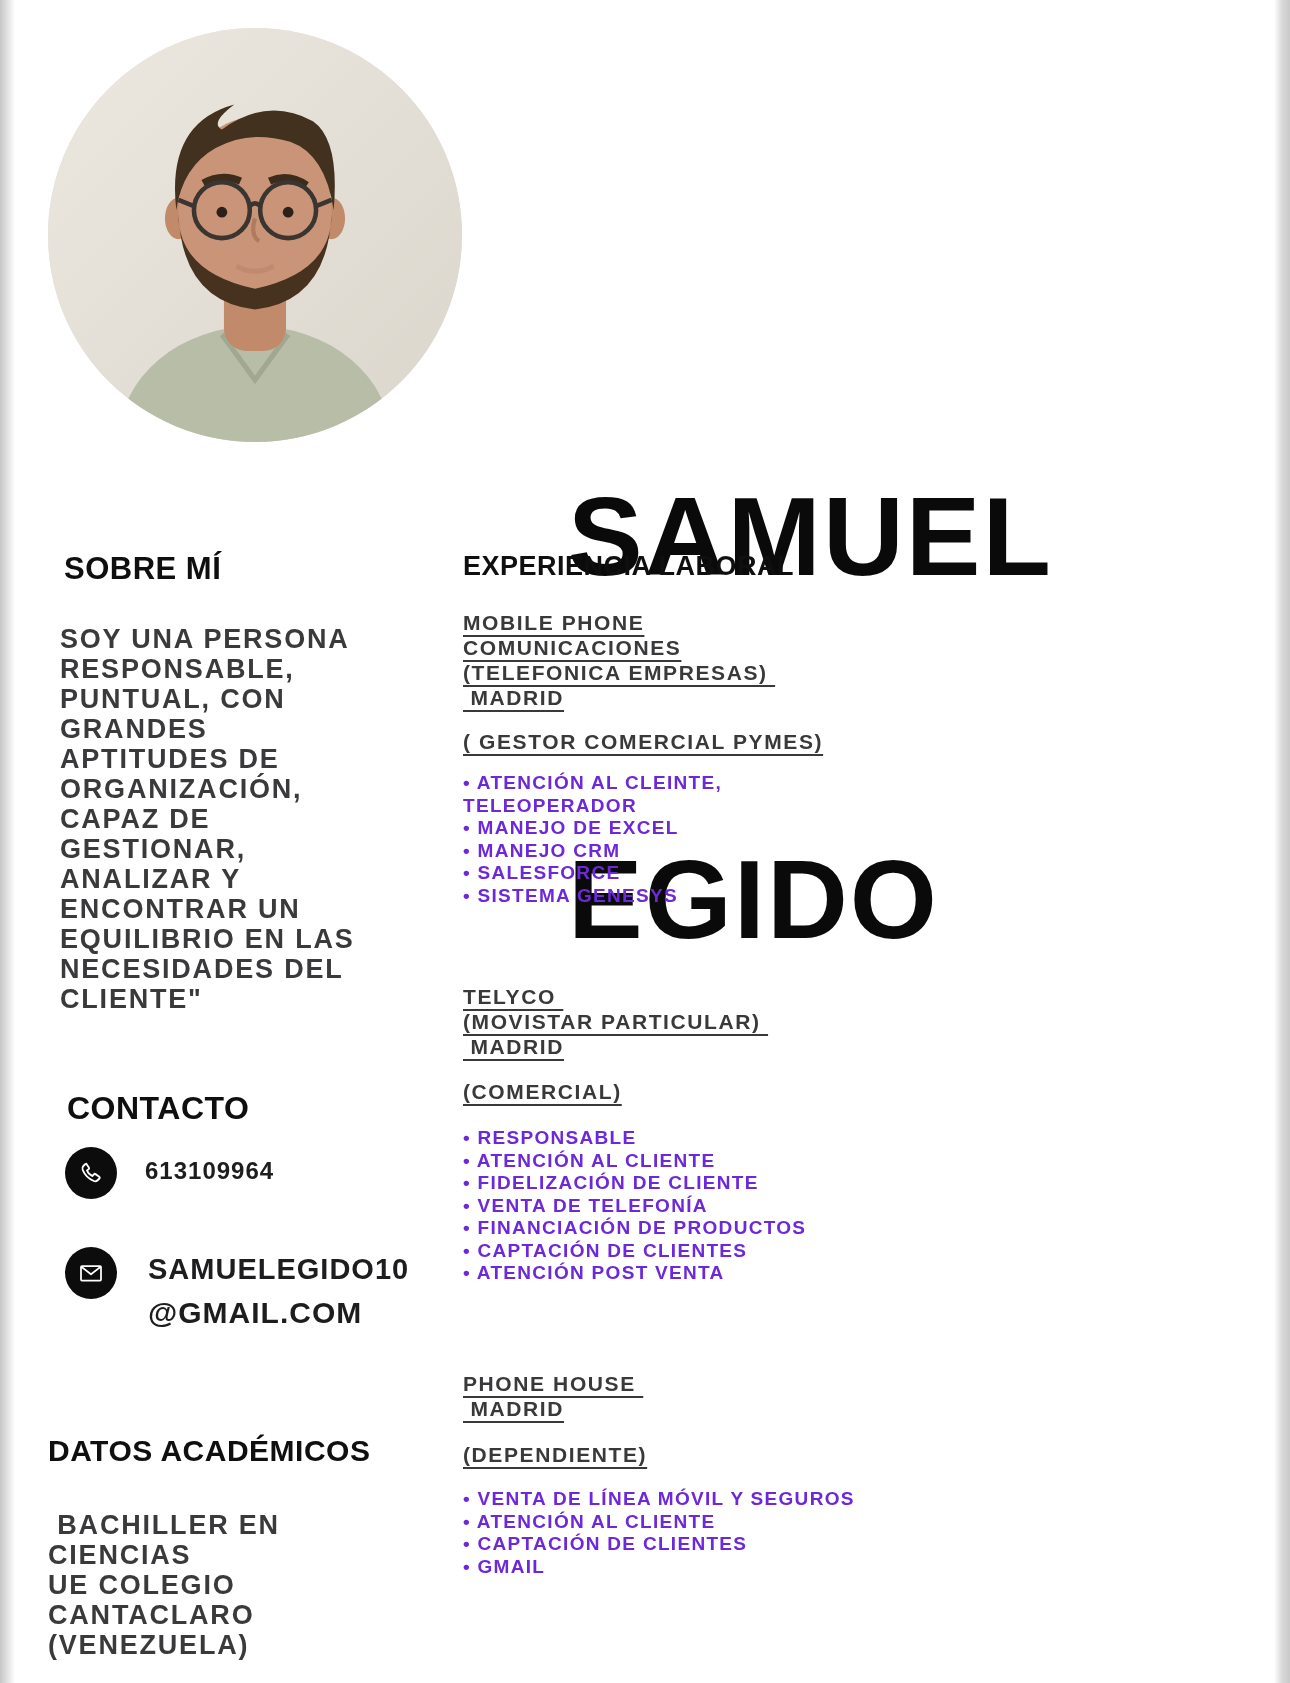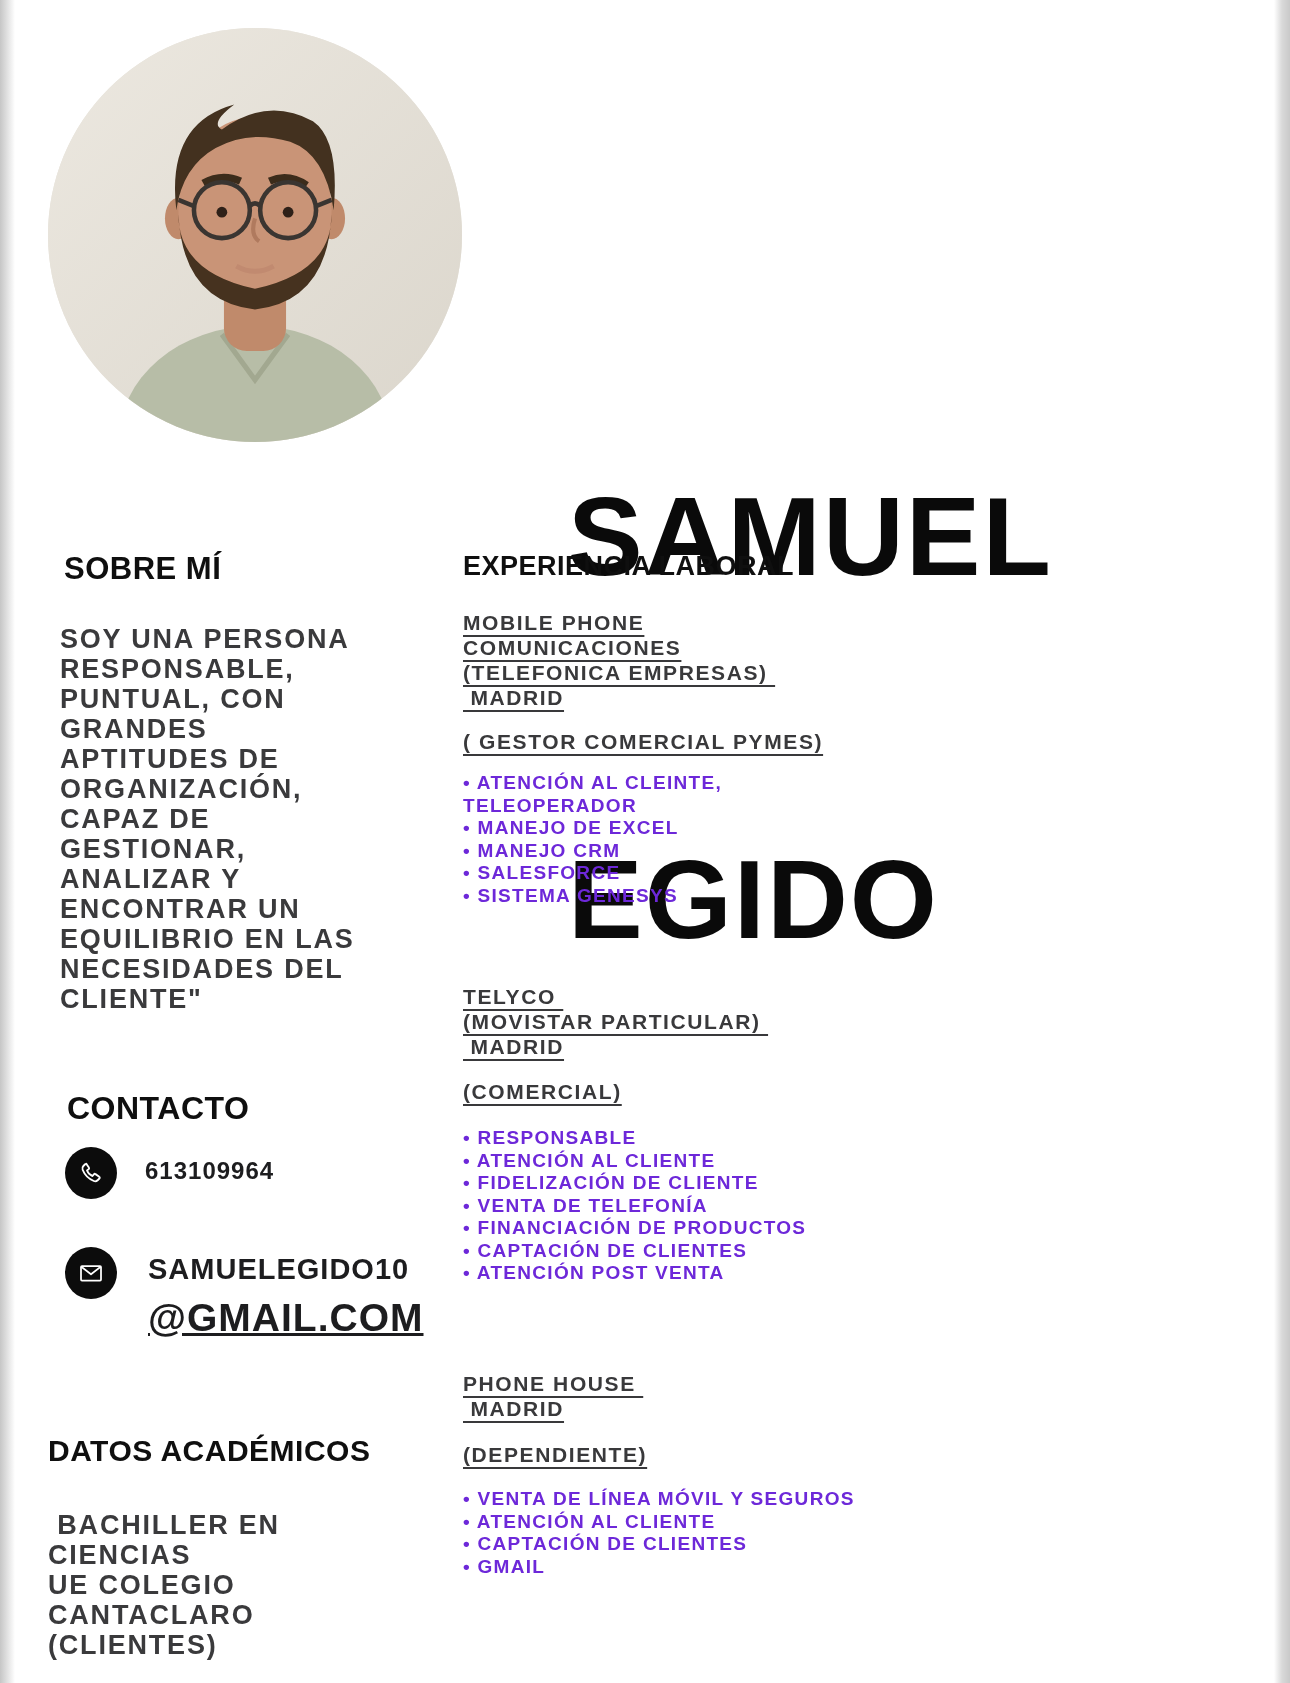--- a/index.html
+++ b/index.html
@@ -45,21 +45,21 @@
 
   .icon-circle{position:absolute;width:52px;height:52px;border-radius:50%;background:#0c0c0c;
                display:flex;align-items:center;justify-content:center;}
   .phone-circle{left:65px;top:1147px;}
   .email-circle{left:65px;top:1247px;}
   .icon-circle svg{width:30px;height:30px;}
 
   .contact-text{position:absolute;font-weight:600;color:#1d1d1f;white-space:pre;}
   .phone-text{left:145px;top:1157px;font-size:24px;letter-spacing:1px;}
   .email-line1{left:148px;top:1253px;font-size:29px;letter-spacing:1px;}
-  .email-line2{left:148px;top:1296px;font-size:39px;letter-spacing:1px;text-decoration:underline;}
+  .email-line2{left:148px;top:1296px;font-size:30px;letter-spacing:1px;}
 </style>
 </head>
 <body>
 
 <div class="page">
 
   <div class="edge-left"></div>
   <div class="edge-right"></div>
 
   <div class="avatar">
@@ -147,21 +147,21 @@
   <div class="contact-text email-line1">SAMUELEGIDO10</div>
   <div class="contact-text email-line2">@GMAIL.COM</div>
 
   <div class="h-black academics-heading">DATOS ACADÉMICOS</div>
   <div class="lines academics-lines">
 
   <span class="line"> BACHILLER EN</span>
       <span class="line">CIENCIAS</span>
       <span class="line">UE COLEGIO</span>
       <span class="line">CANTACLARO</span>
-      <span class="line">(CLIENTES)</span>
+      <span class="line">(VENEZUELA)</span>
     </div>
 
   <div class="h-black exp-heading">EXPERIENCIA LABORAL</div>
 
   <div class="job-title job1-title">
 
   <span class="line">MOBILE PHONE</span>
       <span class="line">COMUNICACIONES</span>
       <span class="line">(TELEFONICA EMPRESAS) </span>
       <span class="line"> MADRID</span>

